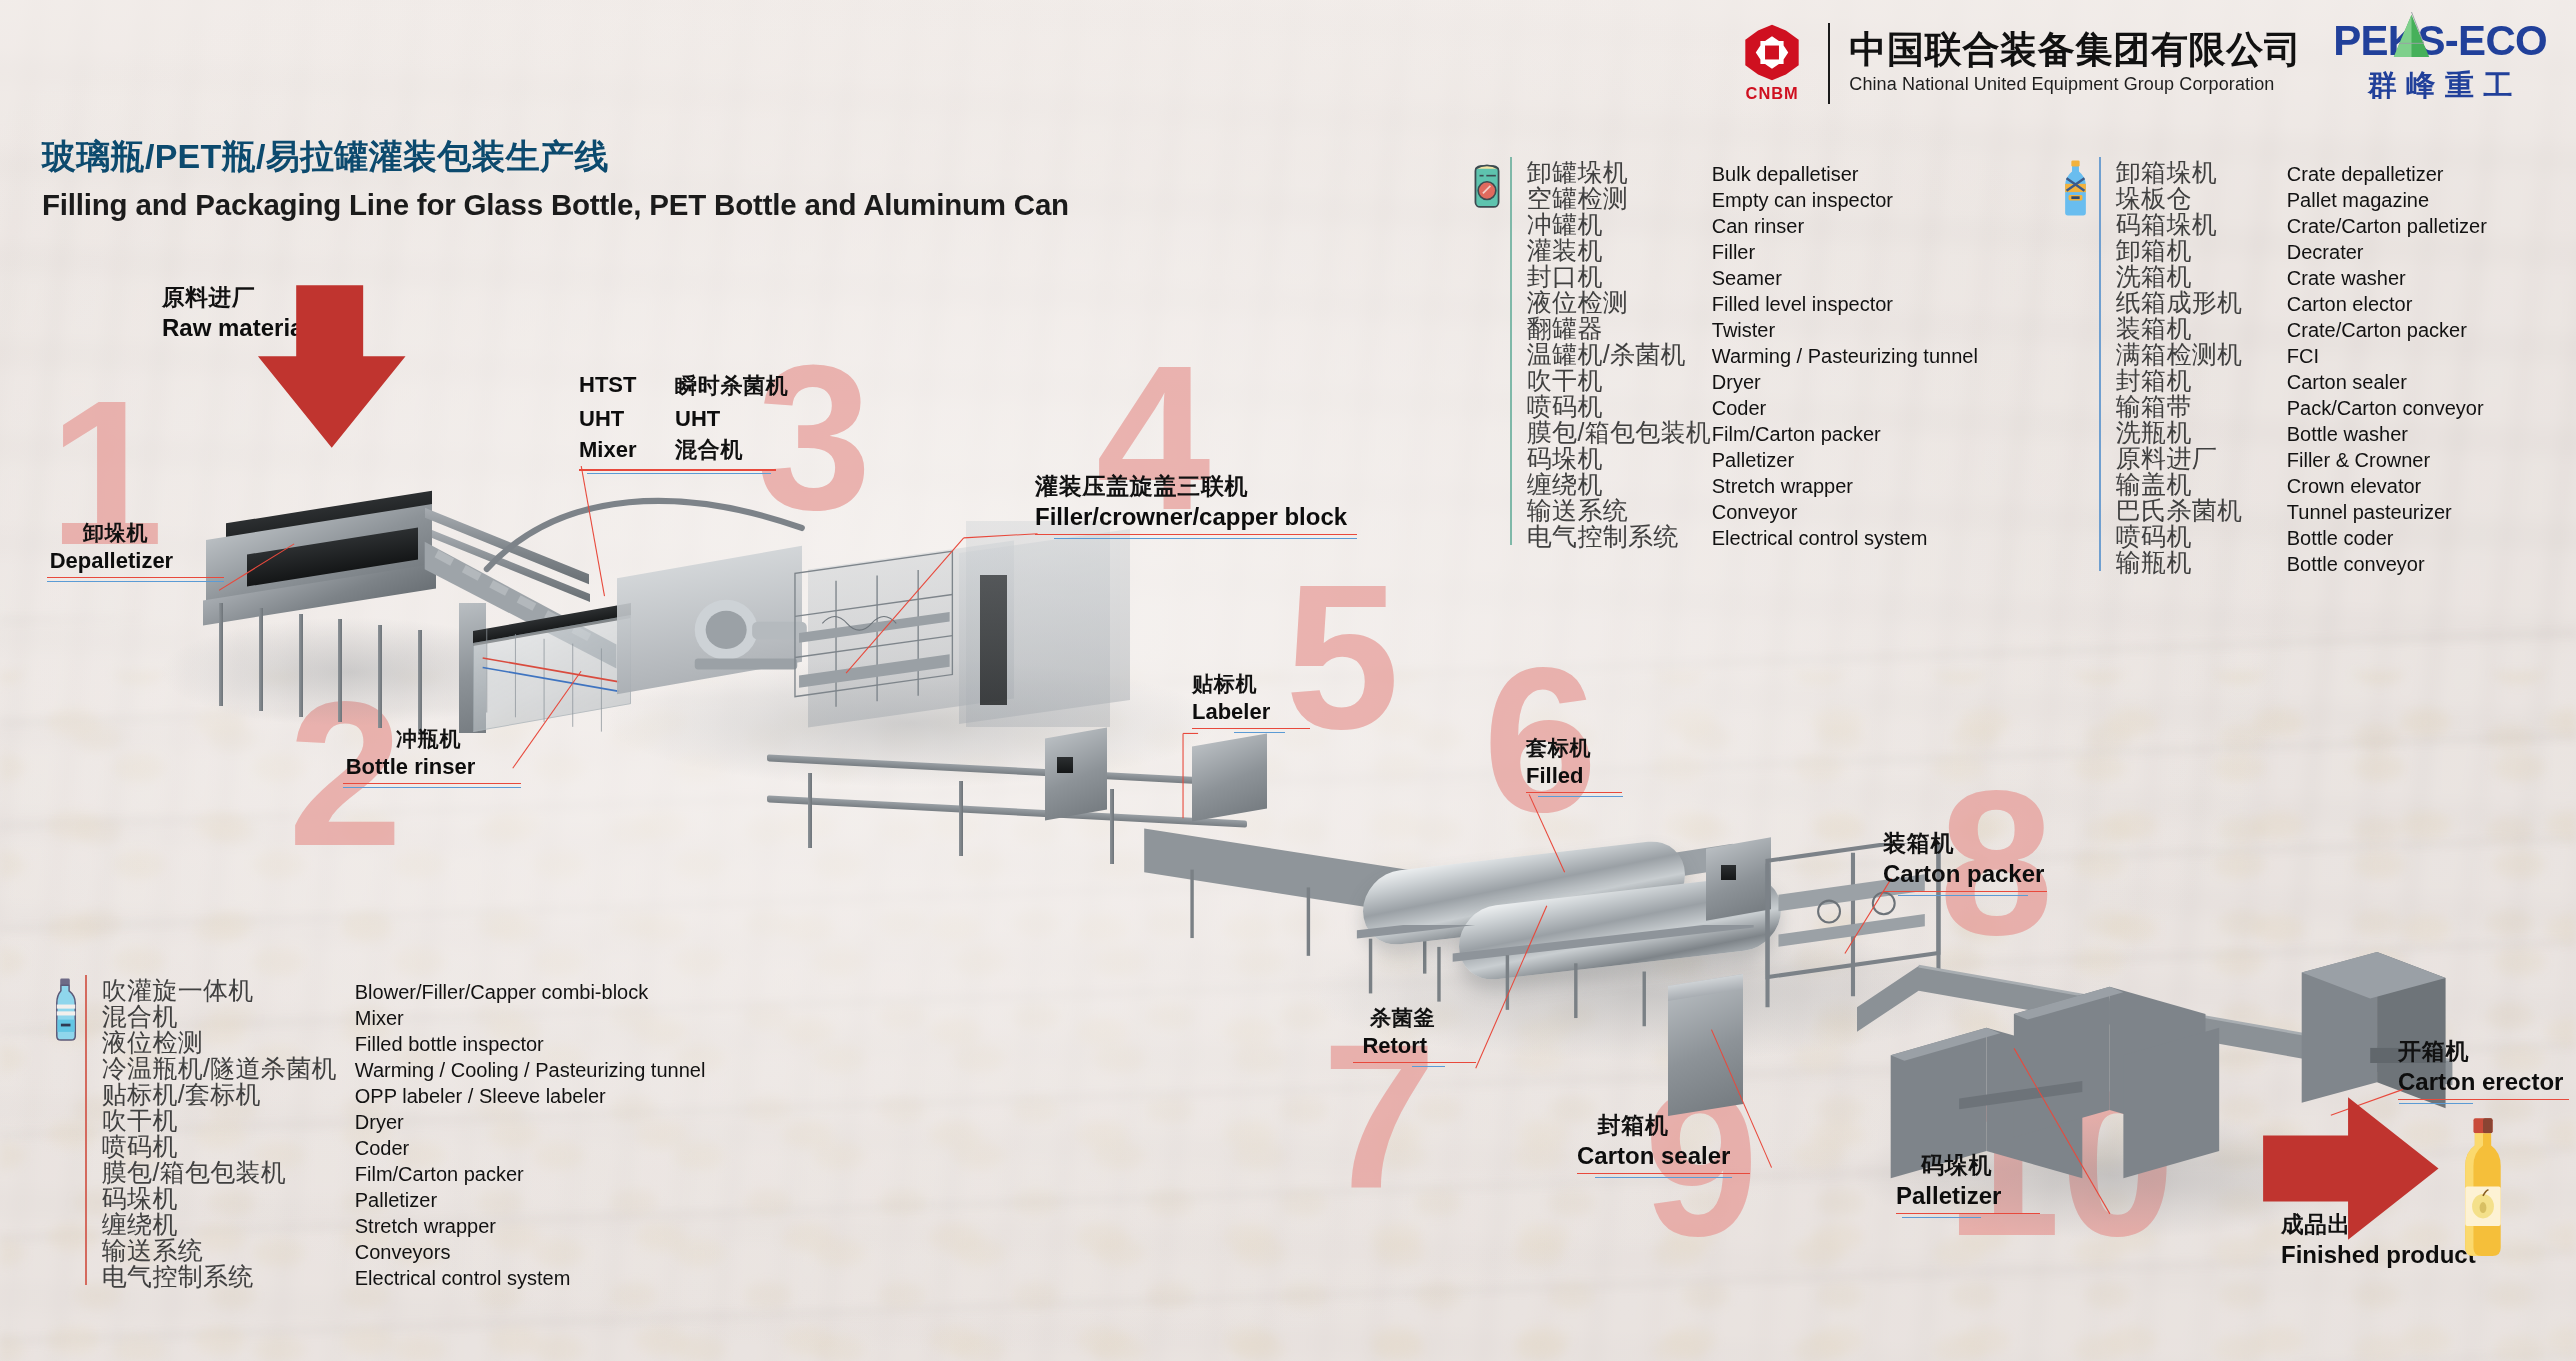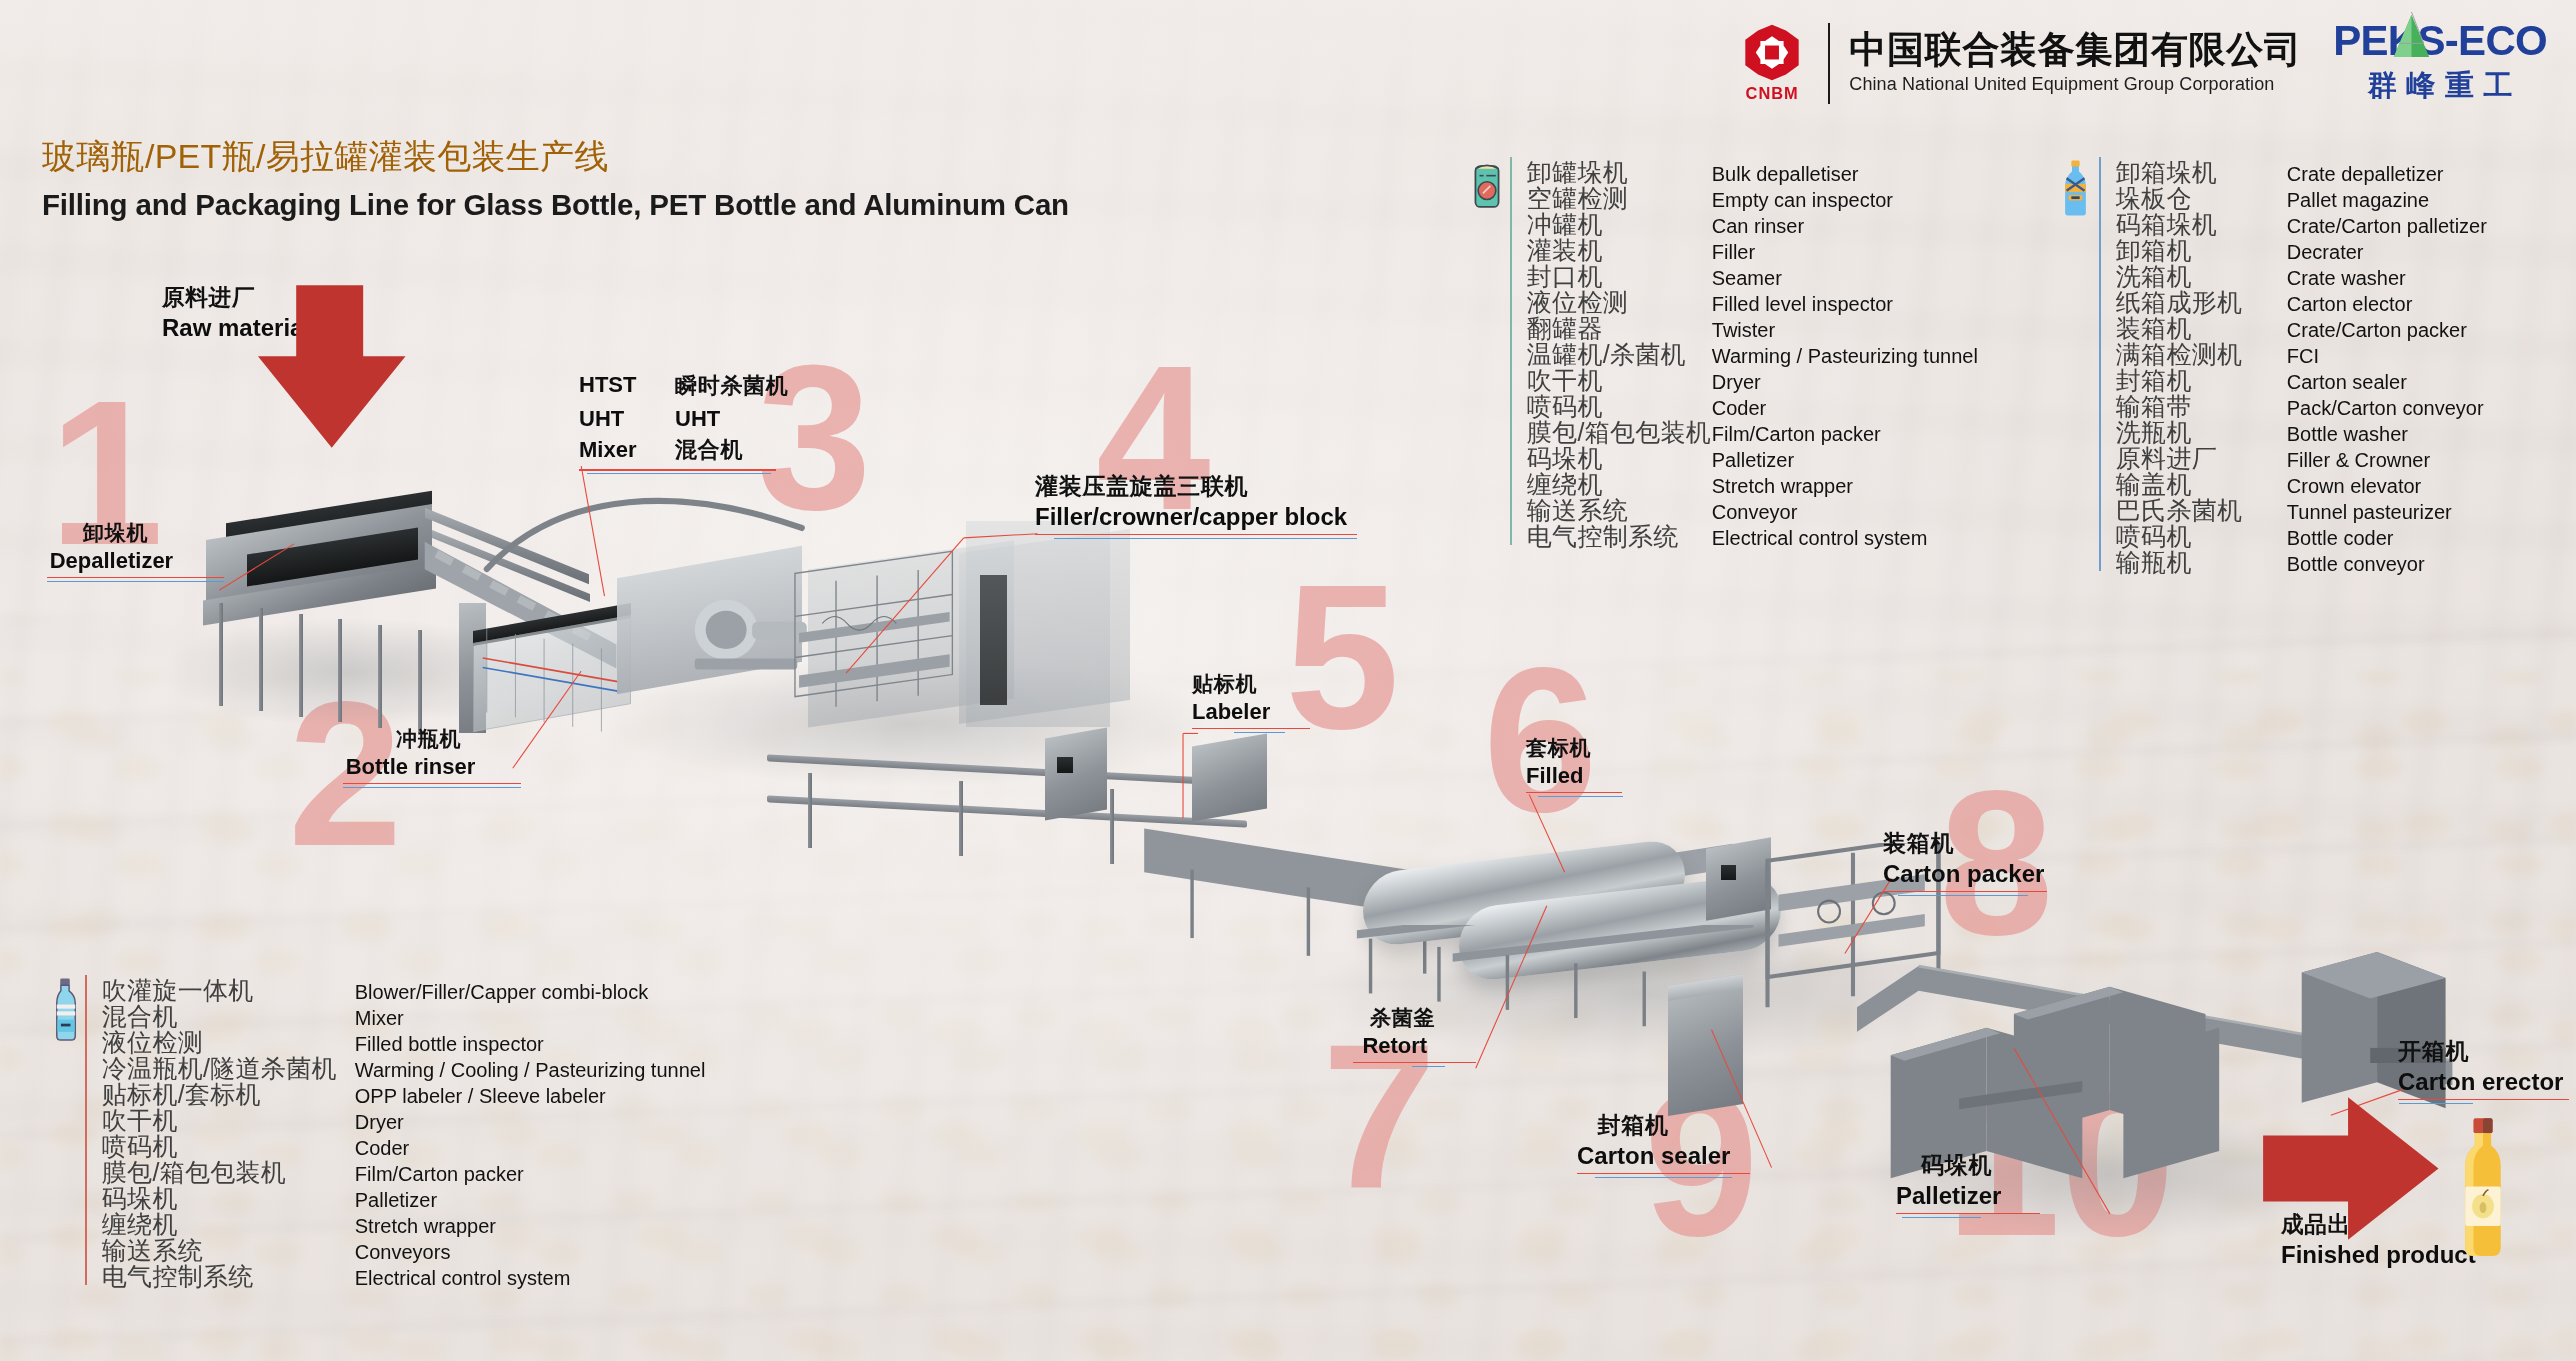--- a/index.html
+++ b/index.html
@@ -68,21 +68,21 @@
   .cnbm-names { display:flex; flex-direction:column; justify-content:center; }
   .cnbm-cn { font-size:37px; font-weight:700; color:#111; letter-spacing:0.7px; line-height:1.05; font-family:"Liberation Sans",sans-serif; }
   .cnbm-en { font-size:18px; color:#1d1d1d; letter-spacing:0.1px; margin-top:4.1px; font-family:"Liberation Sans",sans-serif; }
   .peaks { margin-left:31.5px; display:flex; flex-direction:column; align-items:center; }
   .peaks-word { position:relative; font-size:42px; font-weight:800; color:#21409a; letter-spacing:-0.7px; line-height:1; font-family:"Liberation Sans",sans-serif; }
   .peaks-tri { position:absolute; left:58px; top:-8.2px; width:41px; height:49px; }
   .peaks-cn { font-size:29px; font-weight:800; color:#21409a; letter-spacing:9.6px; margin-top:4.1px; padding-left:9.6px; font-family:"Liberation Sans",sans-serif; }
 
   
   .title-block { position:absolute; left:42px; top:134px; z-index:40; }
-  .title-cn { font-size:34px; font-weight:400; color:#a16207; letter-spacing:0.3px; font-family:"Liberation Sans",sans-serif; }
+  .title-cn { font-size:34px; font-weight:700; color:#0c4a6e; letter-spacing:0.3px; font-family:"Liberation Sans",sans-serif; }
   .title-en { font-size:29.5px; font-weight:600; color:#1b1b1b; margin-top:8.2px; letter-spacing:-0.2px; font-family:"Liberation Sans",sans-serif; }
 
   
   .legend { position:absolute; display:flex; align-items:flex-start; z-index:40; }
   .legend .lg-icon { width:41px; flex:0 0 41px; display:flex; justify-content:center; padding-top:2.7px; }
   .legend .lg-bar { width:2.1px; align-self:stretch; margin:1.4px 15px 1.4px 2.7px; }
   .legend .lg-rows { display:flex; flex-direction:column; }
   .lg-row { display:flex; align-items:baseline; }
   .lg-cn { font-size:25px; color:#404040; letter-spacing:0.3px; white-space:nowrap; font-family:"Liberation Sans",sans-serif; }
   .lg-en { font-size:20px; color:#121212; white-space:nowrap; font-family:"Liberation Sans",sans-serif; }

